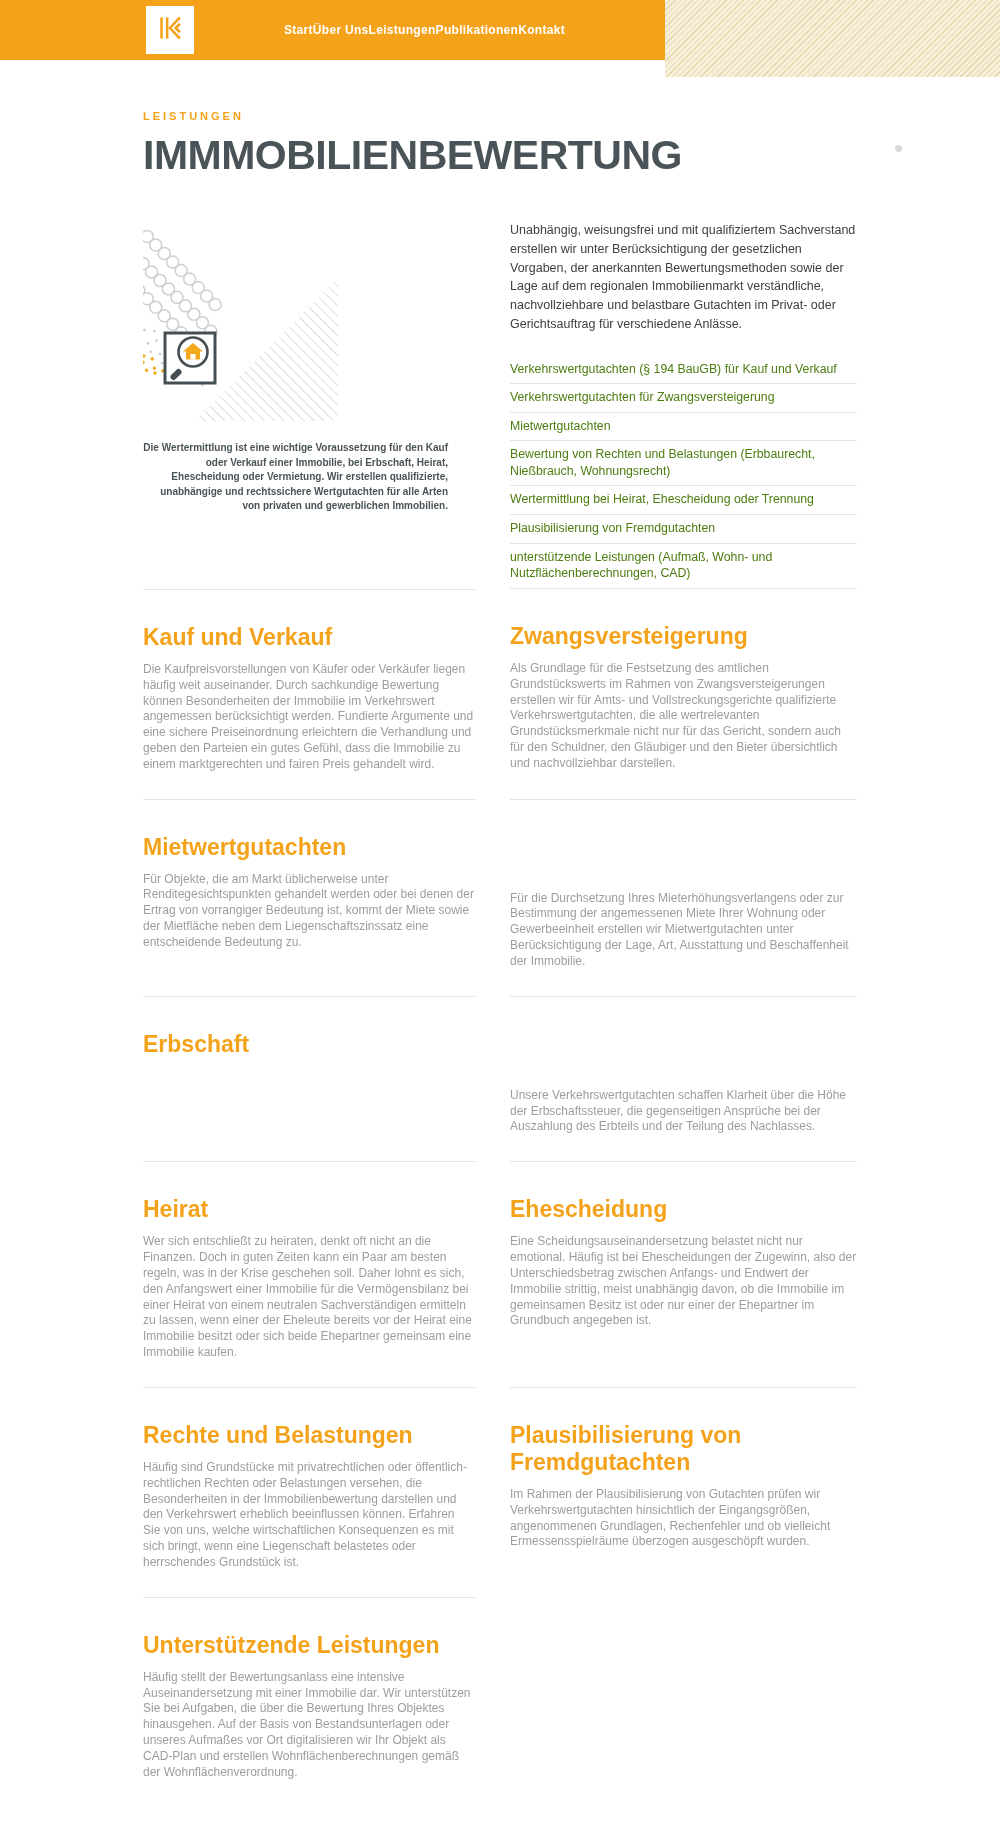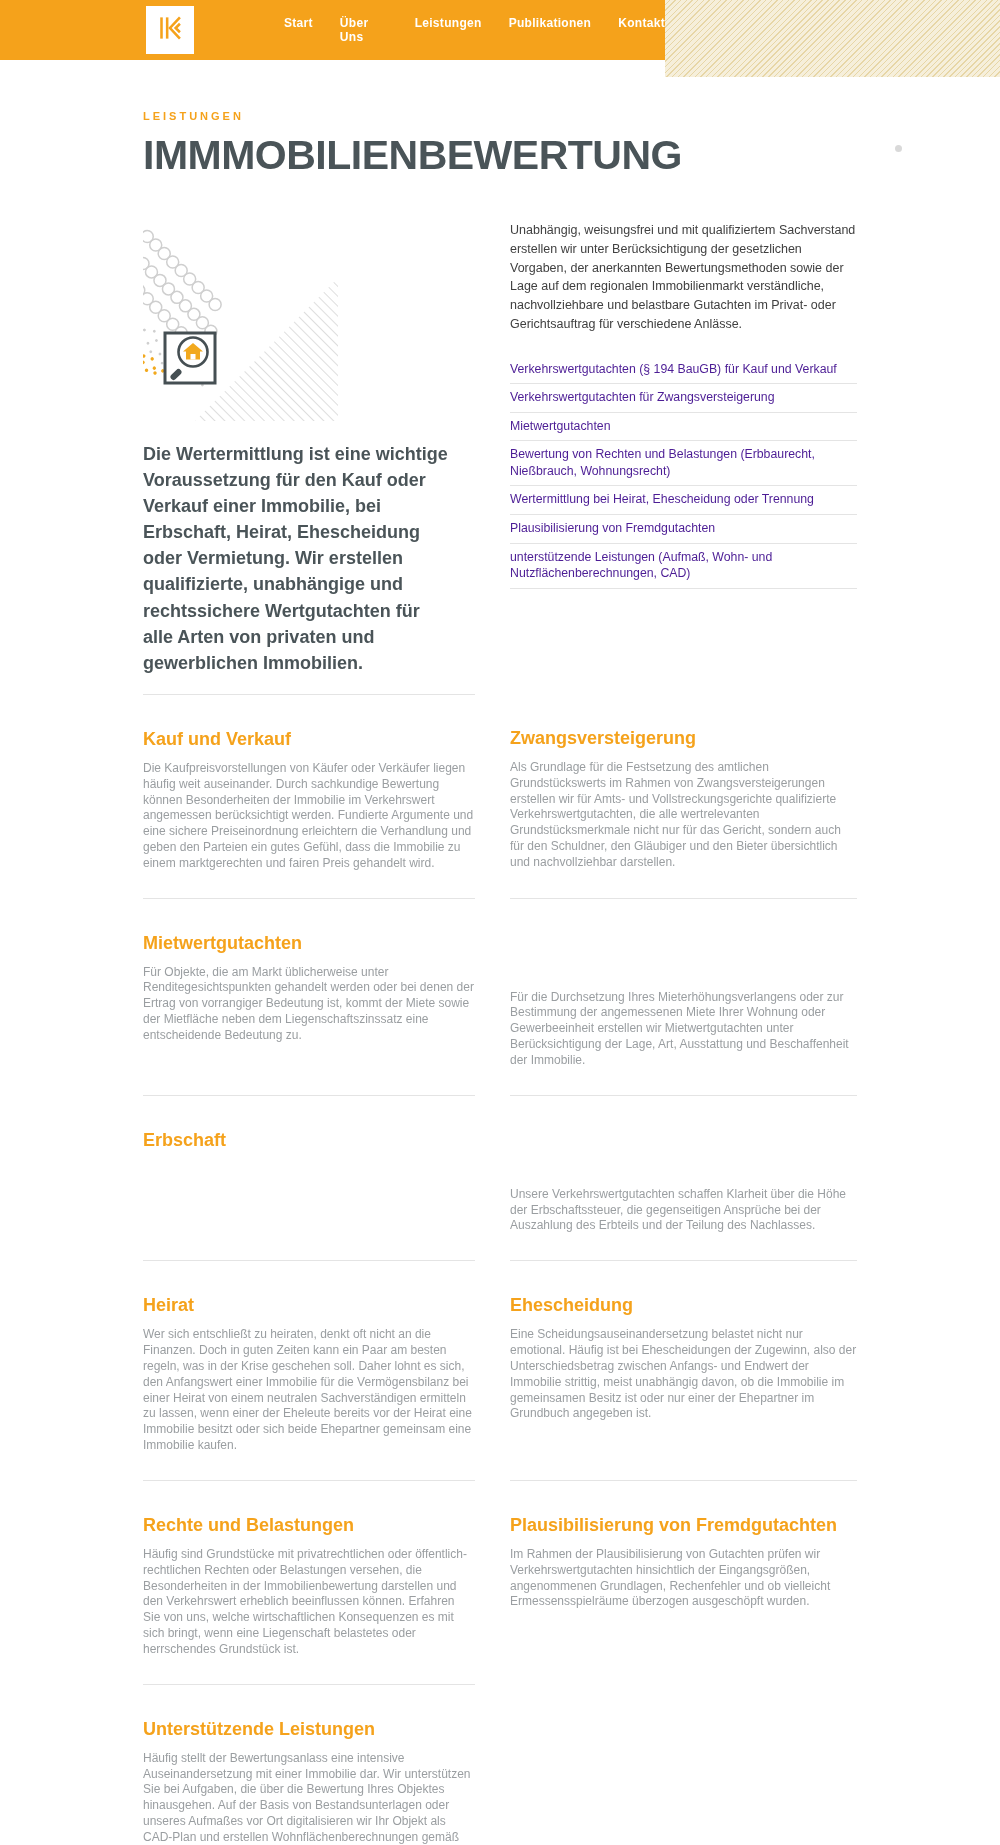--- a/index.html
+++ b/index.html
@@ -17,55 +17,55 @@
     background:#F5A21B; display:flex; align-items:center;
   }
   .hatch-top {
     position:absolute; left:665px; top:0; width:335px; height:77px;
     background:repeating-linear-gradient(135deg,#f6efdb 0px,#f6efdb 3px,#e7d6a6 3px,#e7d6a6 4px);
   }
   .logo-box {
     width:48px; height:48px; background:#ffffff; margin-left:146px;
     display:flex; align-items:center; justify-content:center; flex:none;
   }
-  .main-nav { display:flex; gap:27px; margin-left:90px; }
+  .main-nav { display:flex; margin-left:90px; }
   .main-nav a {
     color:#ffffff; font-size:12px; font-weight:bold; text-decoration:none; letter-spacing:0.3px;
   }
   
   .main { width:714px; margin-left:143px; }
   .eyebrow {
     margin-top:33px; font-size:11px; font-weight:bold; color:#F5A21B; letter-spacing:3px;
   }
   h1.page-title {
     margin:10px 0 0 0; font-size:41px; font-weight:bold; color:#4A5458; letter-spacing:-0.5px;
   }
   .scroll-dot {
     position:absolute; left:895px; top:145px; width:7px; height:7px; border-radius:50%;
     background:#d9d9d9;
   }
   
   .hero { display:grid; grid-template-columns:332px 347px; column-gap:35px; margin-top:42px; }
   .illustration { width:195px; height:200px; }
   .highlight {
-    margin-top:20px; font-size:18px; line-height:1.45; font-weight:bold; color:#4A5458; width:305px;
+    margin-top:20px; font-size:10px; line-height:1.45; font-weight:bold; color:#4A5458; width:305px;text-align:right;
   }
   .intro { margin:0; font-size:12.5px; line-height:1.5; color:#404040; }
   .link-list { margin-top:22px; }
   .link-list a {
     display:block; padding:5px 0 6px 0; border-bottom:1px solid #e4e4e4;
-    color:#4c1d95; font-size:12.3px; line-height:1.35; text-decoration:none;
+    color:#4d7c0f; font-size:12.3px; line-height:1.35; text-decoration:none;
   }
   
   .sections { display:grid; grid-template-columns:332px 347px; column-gap:35px; }
   .cell { border-top:1px solid #e4e4e4; padding:34px 0 26px 0; }
   .cell.no-border { border-top:none; }
   .cell.offset { padding-top:91px; }
   .cell.empty { border-top:none; }
-  .cell h2 { margin:0 0 11px 0; font-size:18px; font-weight:bold; color:#F5A21B; }
+  .cell h2 { margin:0 0 11px 0; font-size:23px; font-weight:bold; color:#F5A21B; }
   .cell p { margin:0; font-size:12px; line-height:1.32; color:#9a9ea1; }
   
   .footer {
     margin-top:40px; background:#F9EFD9; position:relative; padding:48px 0 92px 0;
   }
 </style>
 </head>
 <body>
 
 <header class="header">

